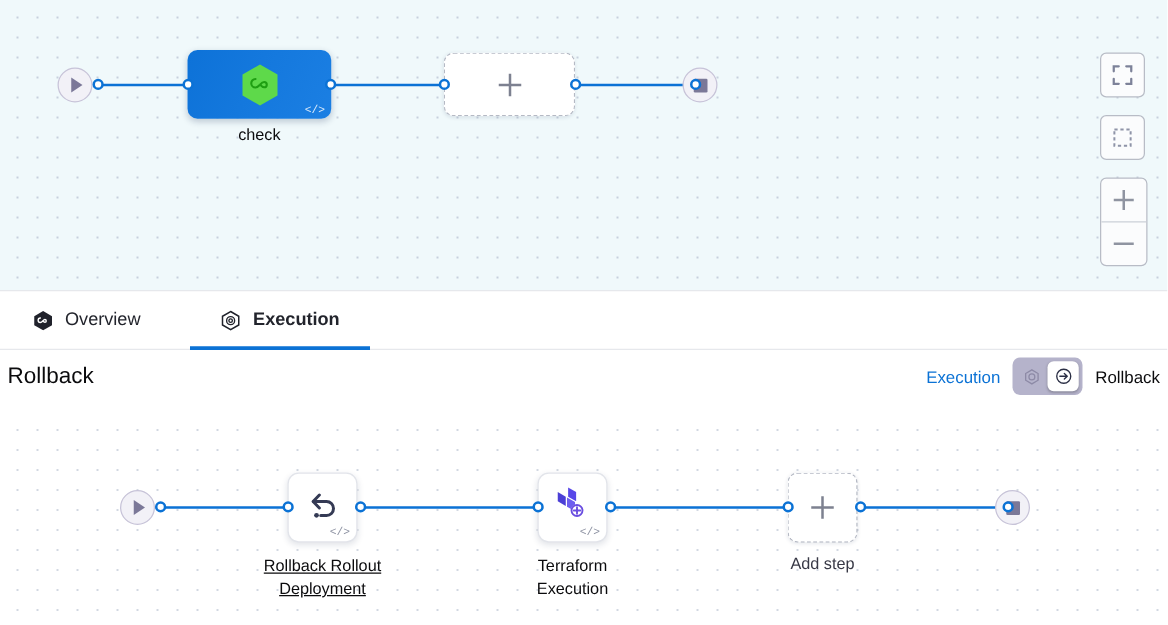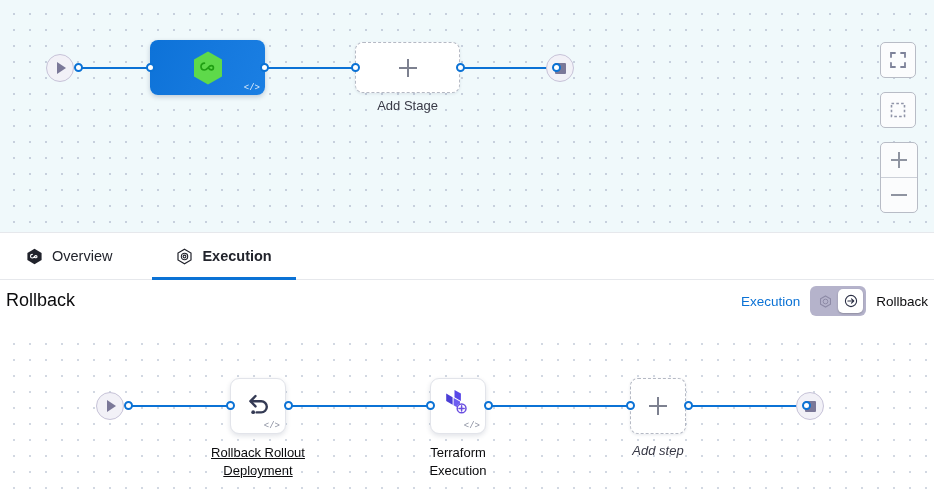--- a/index.html
+++ b/index.html
@@ -317,27 +317,27 @@
 
     <div class="stage-node">
       <svg class="hexicon" viewBox="0 0 30 34">
         <polygon points="15,0.6 29,8.6 29,25.4 15,33.4 1,25.4 1,8.6" fill="#5ed94a"></polygon>
         <path d="M11.4 12.2c-1.9 0-3.4 1.5-3.4 3.4 0 1.9 1.5 3.4 3.4 3.4 1.4 0 2.3-.8 3.6-2.2 1.3-1.5 2.1-2.2 3.3-2.2 1.2 0 2.1.9 2.1 2.1 0 1.2-.9 2.1-2.1 2.1-1.1 0-1.9-.6-3-1.9" fill="none" stroke="#1f9e12" stroke-width="1.7" stroke-linecap="round"></path>
       </svg>
       <div class="code-badge">&lt;/&gt;</div>
     </div>
     <div class="port" style="left:146px; top:63px;"></div>
     <div class="port" style="left:260px; top:63px;"></div>
+    <div class="caption" style="left:150px; top:99px; width:115px;">check</div>
 
     <div class="add-box" style="left:355px; top:42px; width:105px; height:51px;">
       <div class="plus"></div>
     </div>
     <div class="port" style="left:351px; top:63px;"></div>
     <div class="port" style="left:456px; top:63px;"></div>
-    <div class="caption dim" style="left:345px; top:97px; width:125px;">Add Stage</div>
 
     <div class="port" style="left:552px; top:63px;"></div>
     <div class="terminal" style="left:546px; top:54px;">
       <div class="sq"></div>
     </div>
 
     <div class="ctrl" style="left:880px; top:42px;">
       <svg width="18" height="18" viewBox="0 0 18 18">
         <g fill="none" stroke="#7d8299" stroke-width="1.8" stroke-linecap="round">
           <path d="M2 6V2h4"></path>
@@ -451,21 +451,21 @@
     <div class="port" style="left:426px; top:71px;"></div>
     <div class="port" style="left:484px; top:71px;"></div>
     <div class="caption" style="left:393px; top:114px; width:130px;">Terraform
 Execution</div>
 
     <div class="add-box" style="left:630px; top:48px; width:56px; height:56px;">
       <div class="plus"></div>
     </div>
     <div class="port" style="left:626px; top:71px;"></div>
     <div class="port" style="left:684px; top:71px;"></div>
-    <div class="caption dim" style="left:598px; top:112px; width:120px;font-style:italic;">Add step</div>
+    <div class="caption dim" style="left:598px; top:112px; width:120px;">Add step</div>
 
     <div class="port" style="left:802px; top:71px;"></div>
     <div class="terminal" style="left:796px; top:62px;">
       <div class="sq"></div>
     </div>
   </div>
 
 </div>
 
 </body></html>

